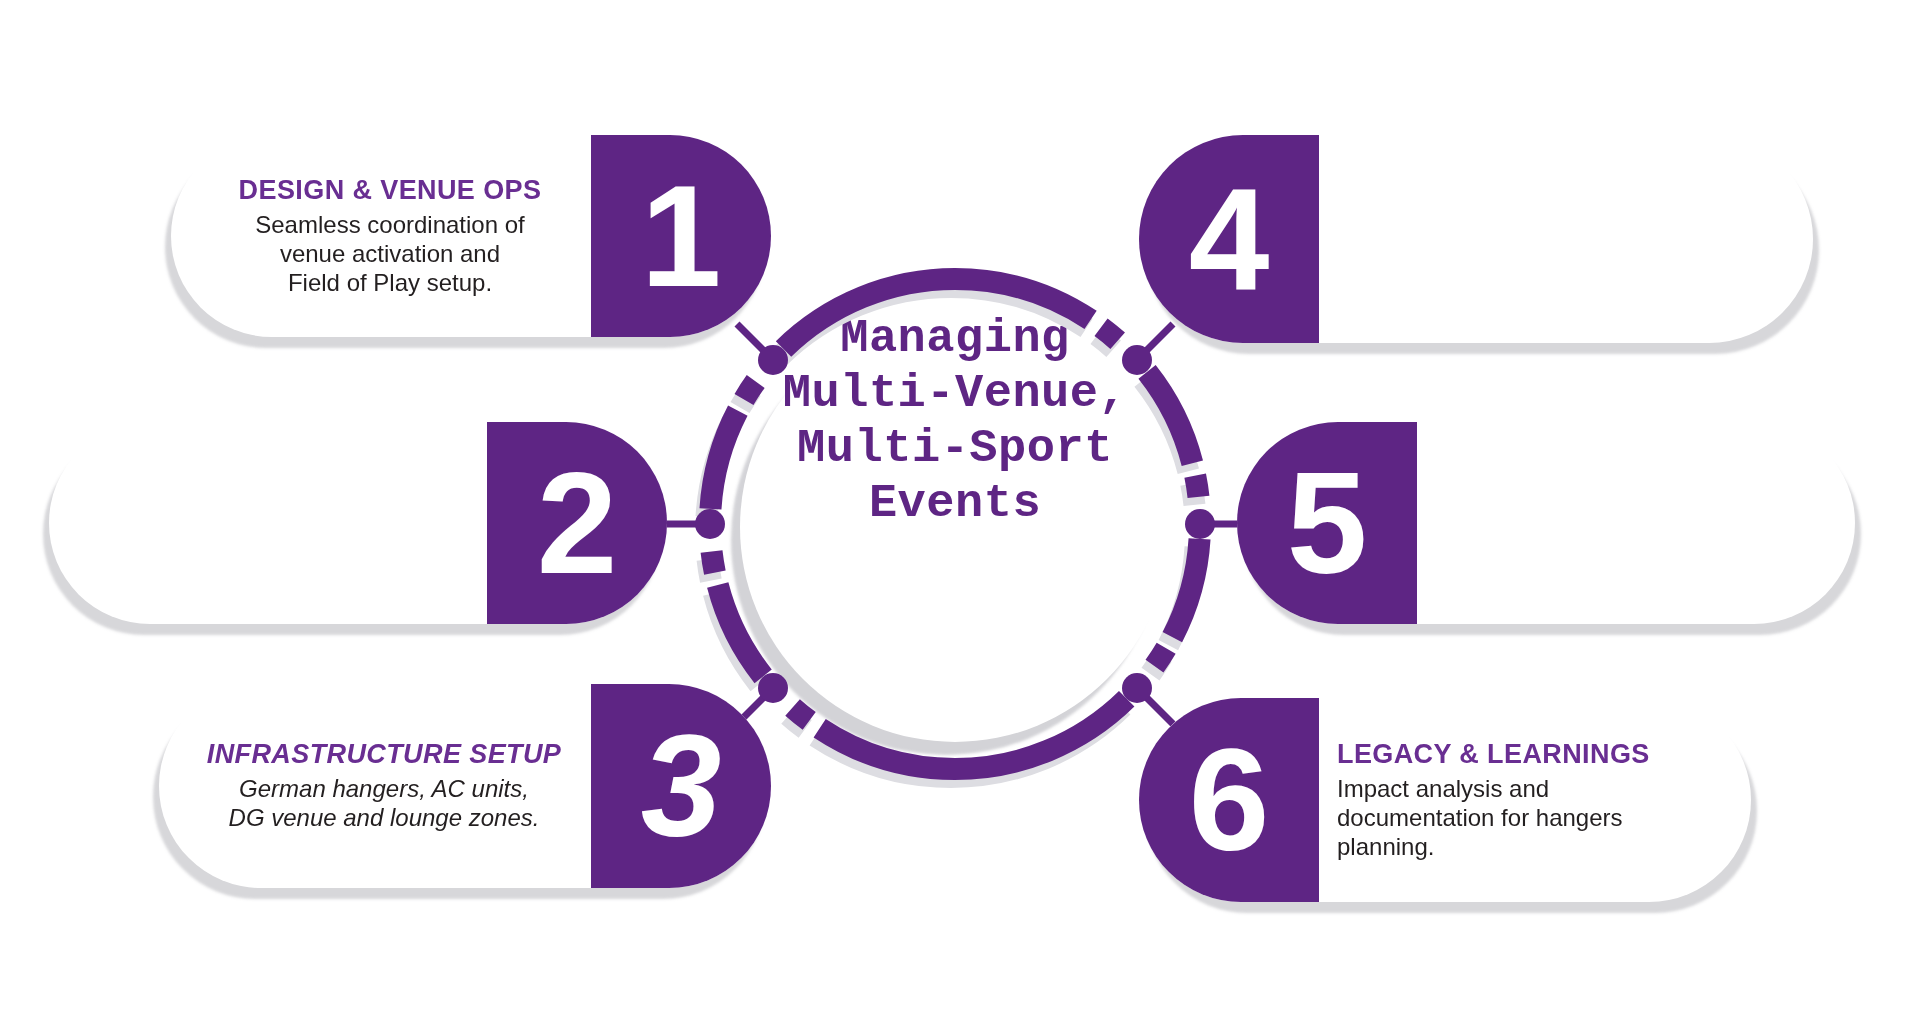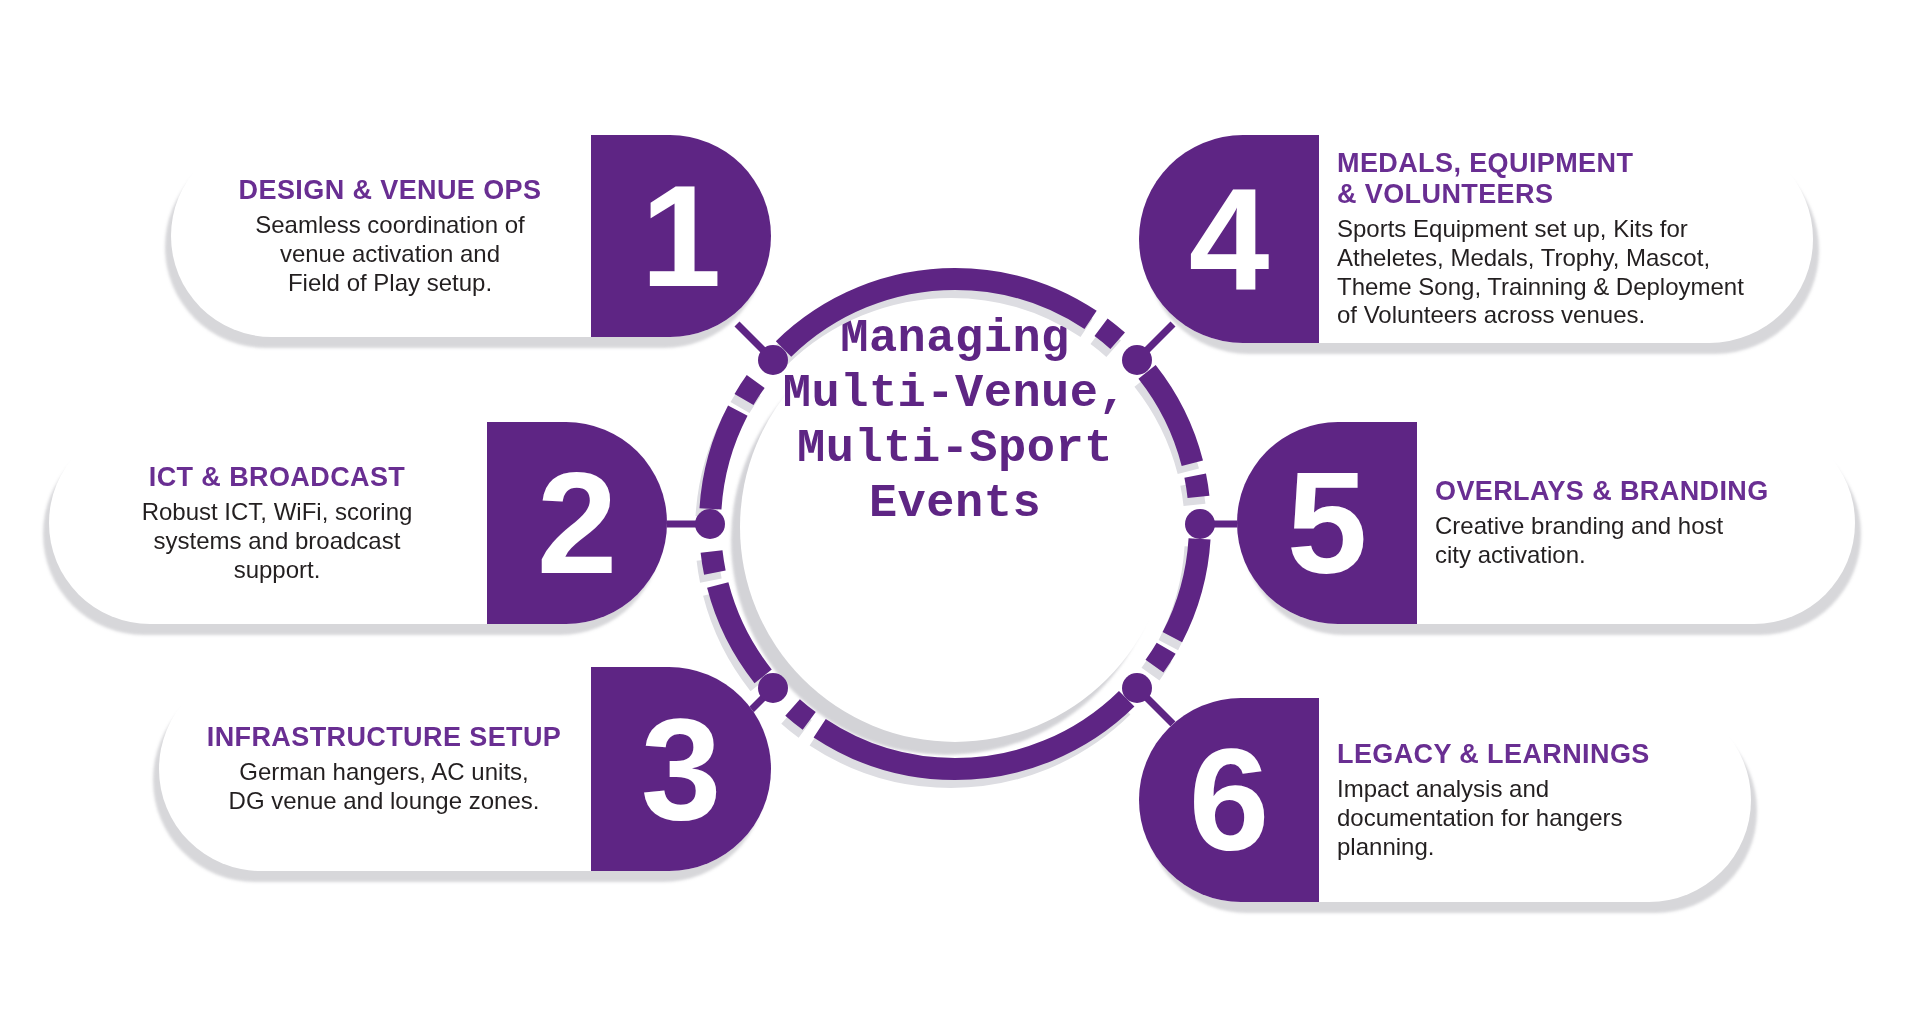--- a/index.html
+++ b/index.html
@@ -85,21 +85,21 @@
   .card-desc{
     color:var(--text-dark);
     font-size:24px;
     line-height:1.2;
     white-space:pre-line;
   }
 
   
   .card-1{left:171px;top:135px;width:600px;height:202px;}
   .card-2{left:49px;top:422px;width:618px;height:202px;}
-  .card-3{left:159px;top:667px;width:612px;height:204px;}
+  .card-3{left:159px;top:684px;width:612px;height:204px;font-style:italic;}
   .card-4{left:1139px;top:135px;width:674px;height:208px;}
   .card-5{left:1237px;top:422px;width:618px;height:202px;}
   .card-6{left:1139px;top:698px;width:612px;height:204px;}
 </style>
 </head>
 <body>
 
 <div class="stage">
 
   <div class="center-circle">
@@ -134,64 +134,45 @@
       <div class="card-desc">Seamless coordination of
 venue activation and
 Field of Play setup.</div>
     </div>
     <div class="cap">
       <div class="card-number">1</div>
     </div>
   </div>
 
   <div class="card left card-2">
-    <div class="card-text">
-      <div class="card-title">ICT &amp; BROADCAST</div>
-      <div class="card-desc">Robust ICT, WiFi, scoring
-systems and broadcast
-support.</div>
-    </div>
     <div class="cap">
       <div class="card-number">2</div>
     </div>
   </div>
 
   <div class="card left card-3">
     <div class="card-text">
       <div class="card-title">INFRASTRUCTURE SETUP</div>
       <div class="card-desc">German hangers, AC units,
 DG venue and lounge zones.</div>
     </div>
     <div class="cap">
       <div class="card-number">3</div>
     </div>
   </div>
 
   <div class="card right card-4">
     <div class="cap">
       <div class="card-number">4</div>
     </div>
-    <div class="card-text">
-      <div class="card-title">MEDALS, EQUIPMENT
-&amp; VOLUNTEERS</div>
-      <div class="card-desc">Sports Equipment set up, Kits for
-Atheletes, Medals, Trophy, Mascot,
-Theme Song, Trainning &amp; Deployment
-of Volunteers across venues.</div>
-    </div>
   </div>
 
   <div class="card right card-5">
     <div class="cap">
       <div class="card-number">5</div>
-    </div>
-    <div class="card-text">
-      <div class="card-title">OVERLAYS &amp; BRANDING</div>
-      <div class="card-desc">Creative branding and host
-city activation.</div>
     </div>
   </div>
 
   <div class="card right card-6">
     <div class="cap">
       <div class="card-number">6</div>
     </div>
     <div class="card-text">
       <div class="card-title">LEGACY &amp; LEARNINGS</div>
       <div class="card-desc">Impact analysis and

